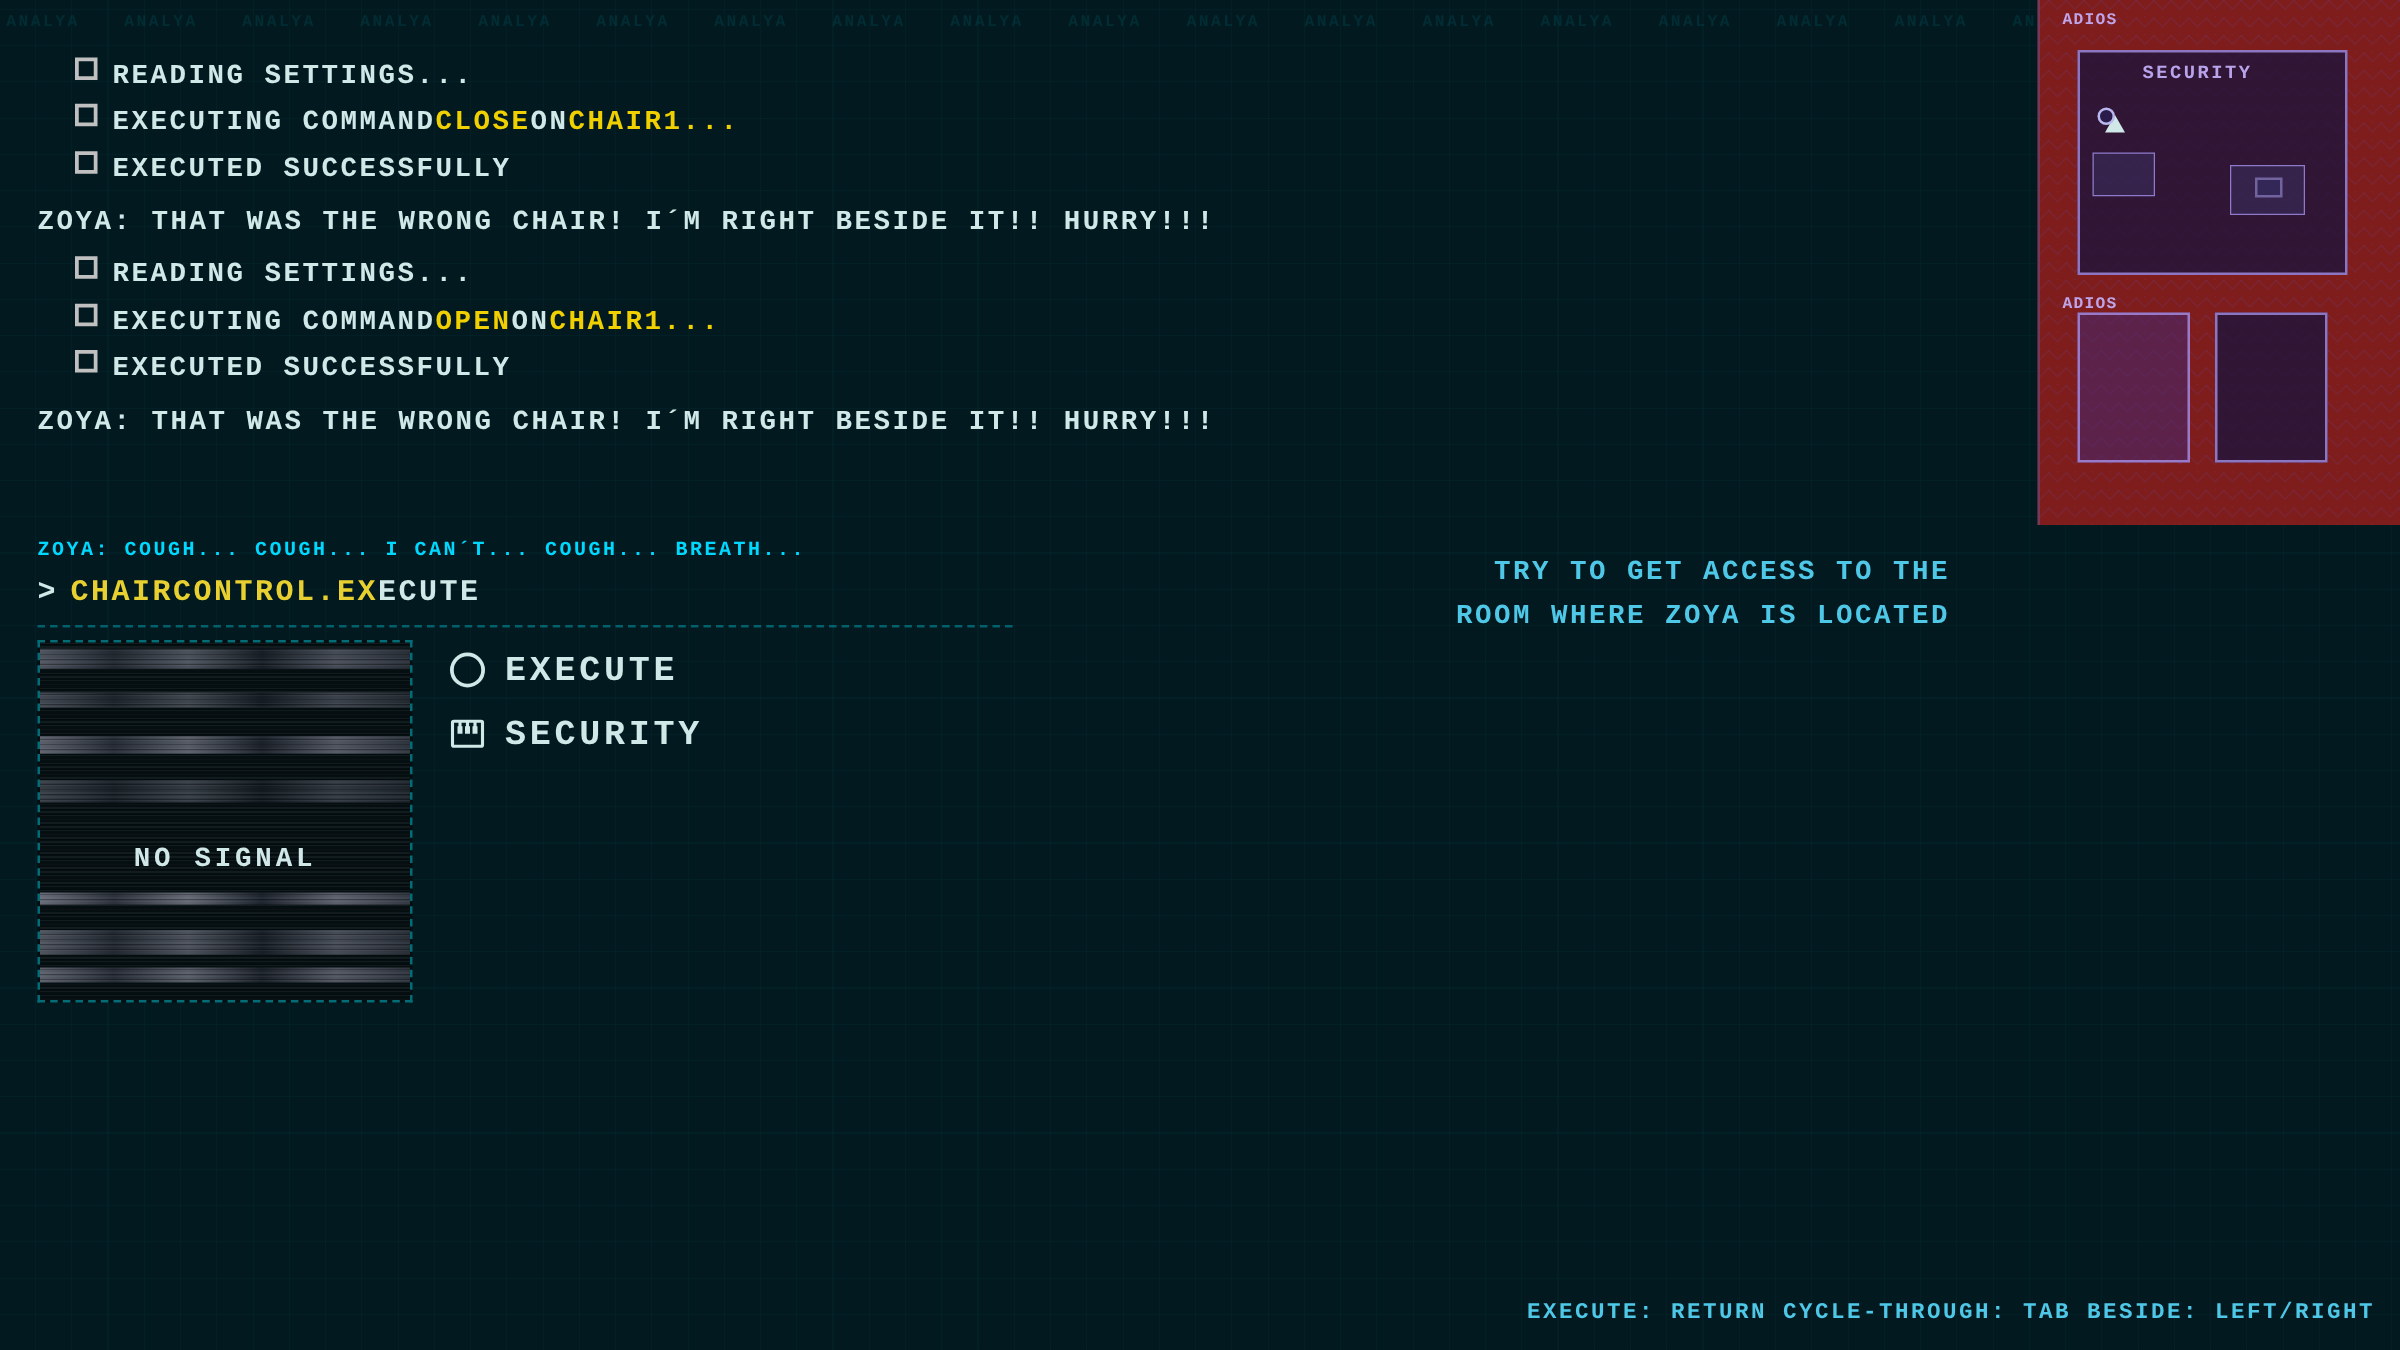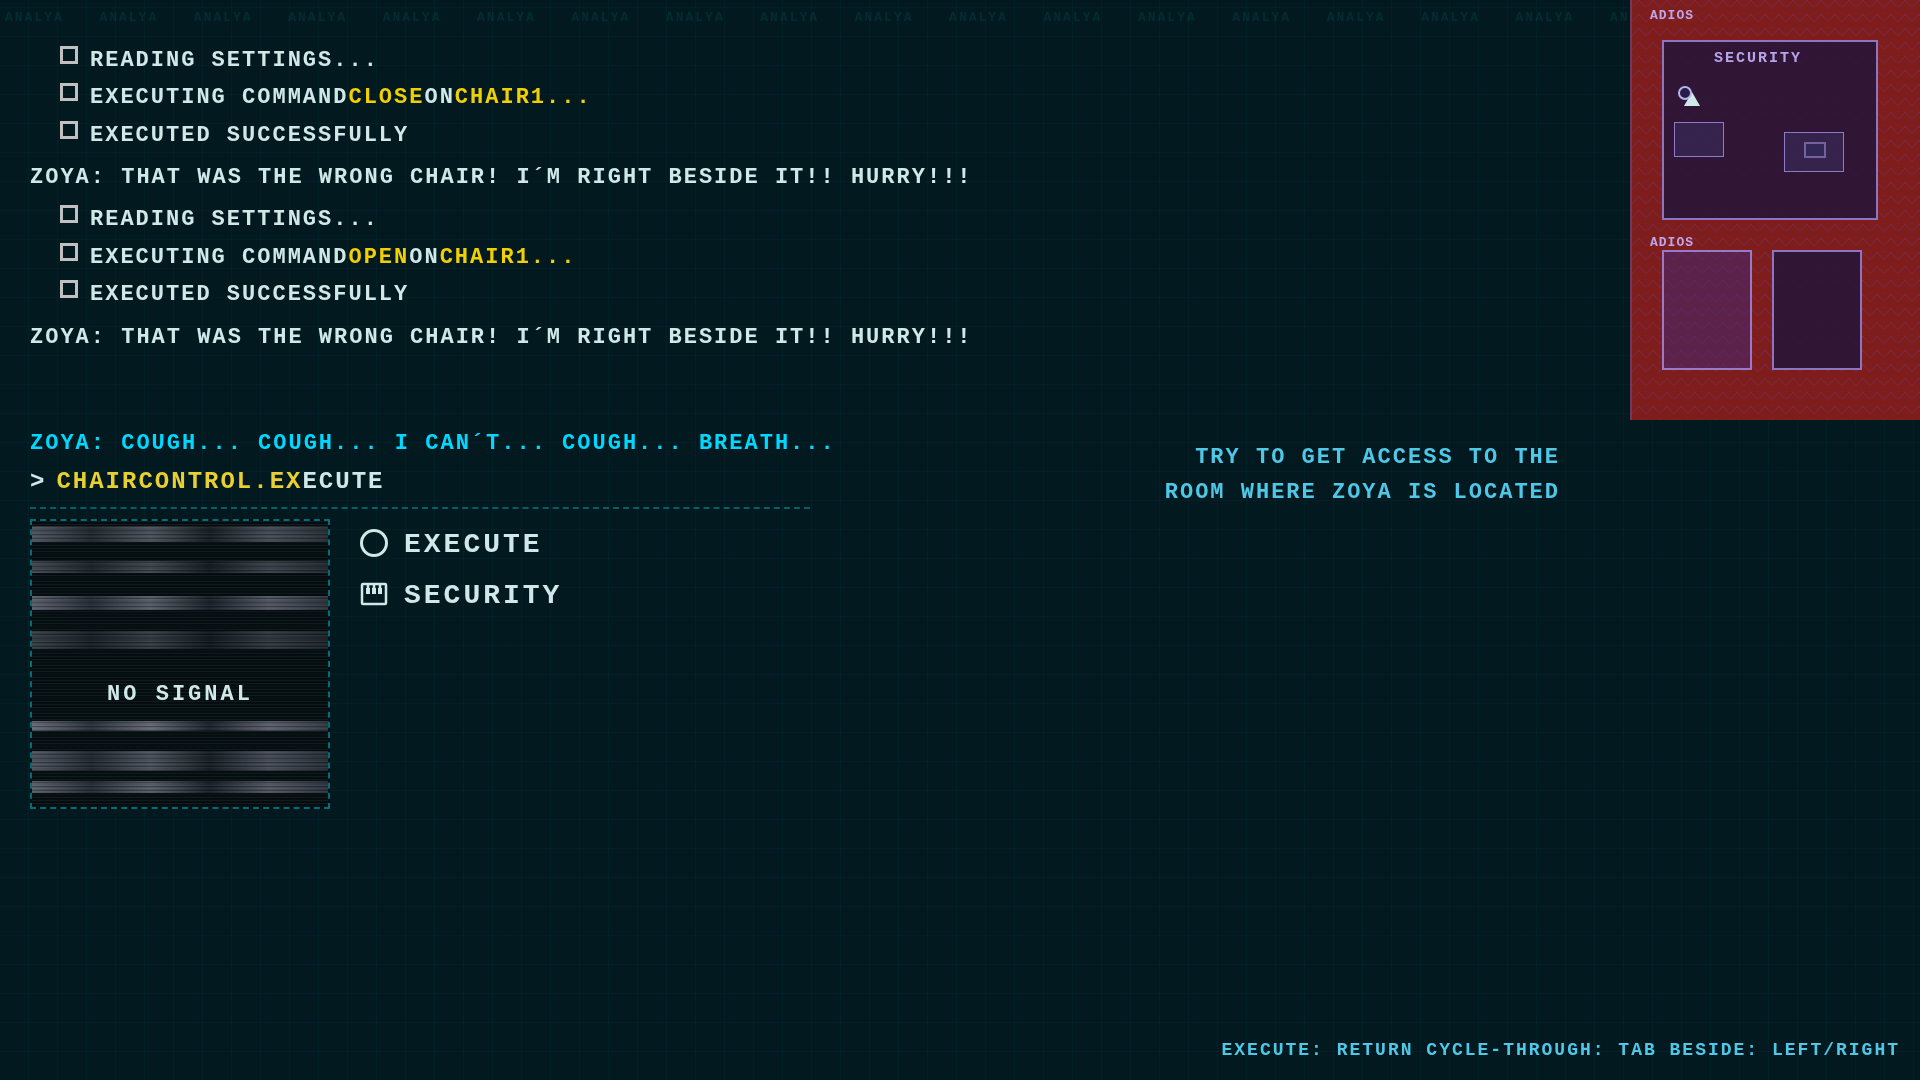--- a/index.html
+++ b/index.html
@@ -105,21 +105,21 @@
     .zoya-line {
       font-size: 22px;
       font-weight: bold;
       letter-spacing: 2px;
       line-height: 1.6;
       color: #d0e8e8;
       margin: 6px 0;
     }
 
     .cough-line {
-      font-size: 22px;
+      font-size: 16px;
       font-weight: bold;
       letter-spacing: 2px;
       color: #00d8ff;
       margin-top: 30px;
       margin-bottom: 10px;
     }
 
     
     .command-line {
       display: flex;

